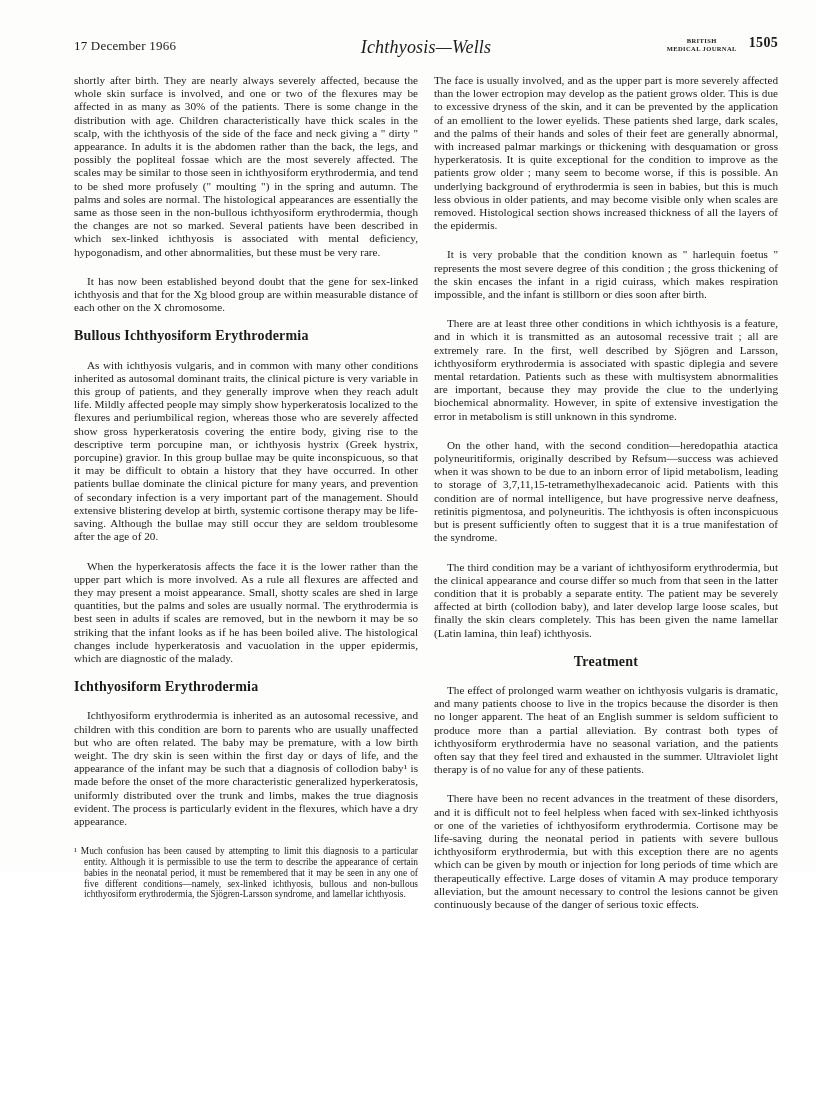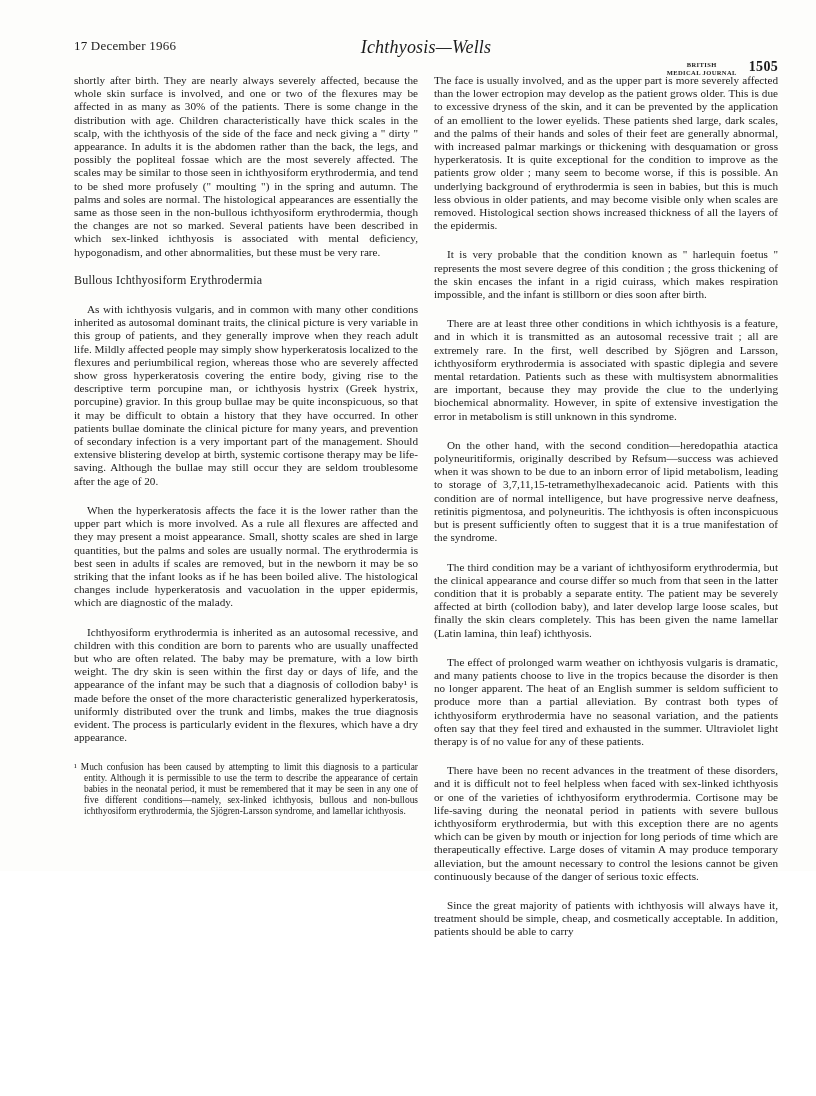--- a/index.html
+++ b/index.html
@@ -25,41 +25,41 @@
     position:absolute; left:0; top:4px;
     font-size:13px; letter-spacing:0.2px;
   }
   .head-title {
     position:absolute; left:50%; top:3px;
     transform:translateX(-50%);
     font-size:18px; font-style:italic; letter-spacing:0.2px;
   }
   .head-right {
     position:absolute; right:0; top:0;
-    display:flex; align-items:center; gap:12px;margin-top:24px;
+    display:flex; align-items:center; gap:12px;
   }
   .journal-name {
     display:flex; flex-direction:column; align-items:center;
     font-size:6.5px; line-height:7.5px; font-weight:bold;
     letter-spacing:0.4px; text-transform:uppercase; margin-top:3px;
   }
   .page-num { font-size:14px; font-weight:bold; letter-spacing:0.3px; }
 
   .columns { display:flex; gap:16px; }
   .col {
     flex:1 1 0;
     text-align:justify;
     font-size:11.2px;
     line-height:13.2px;
   }
   .para { text-indent:13px; margin-top:16px; }
   .para.cont { text-indent:0; }
   .col > :first-child { margin-top:0; }
   .heading {
-    font-size:12px; font-weight:normal;
+    font-size:14px; font-weight:bold;
     margin:15px 0 7px 0;
     text-align:left; text-indent:0;
     letter-spacing:0.2px;
   }
   .heading.centered { text-align:center; }
   .footnote {
     margin-top:18px;
     font-size:9.4px;
     line-height:10.8px;
     padding-left:10px;
@@ -81,33 +81,35 @@
         <span>Medical Journal</span>
       </span>
       <span class="page-num">1505</span>
     </span>
   </div>
 
   <div class="columns">
 
     <section class="col">
       <p class="para cont">shortly after birth. They are nearly always severely affected, because the whole skin surface is involved, and one or two of the flexures may be affected in as many as 30% of the patients. There is some change in the distribution with age. Children characteristically have thick scales in the scalp, with the ichthyosis of the side of the face and neck giving a " dirty " appearance. In adults it is the abdomen rather than the back, the legs, and possibly the popliteal fossae which are the most severely affected. The scales may be similar to those seen in ichthyosiform erythrodermia, and tend to be shed more profusely (" moulting ") in the spring and autumn. The palms and soles are normal. The histological appearances are essentially the same as those seen in the non-bullous ichthyosiform erythrodermia, though the changes are not so marked. Several patients have been described in which sex-linked ichthyosis is associated with mental deficiency, hypogonadism, and other abnormalities, but these must be very rare.</p>
+      <p class="para">It has now been established beyond doubt that the gene for sex-linked ichthyosis and that for the Xg blood group are within measurable distance of each other on the X chromosome.</p>
       <h3 class="heading">Bullous Ichthyosiform Erythrodermia</h3>
       <p class="para">As with ichthyosis vulgaris, and in common with many other conditions inherited as autosomal dominant traits, the clinical picture is very variable in this group of patients, and they generally improve when they reach adult life. Mildly affected people may simply show hyperkeratosis localized to the flexures and periumbilical region, whereas those who are severely affected show gross hyperkeratosis covering the entire body, giving rise to the descriptive term porcupine man, or ichthyosis hystrix (Greek hystrix, porcupine) gravior. In this group bullae may be quite inconspicuous, so that it may be difficult to obtain a history that they have occurred. In other patients bullae dominate the clinical picture for many years, and prevention of secondary infection is a very important part of the management. Should extensive blistering develop at birth, systemic cortisone therapy may be life-saving. Although the bullae may still occur they are seldom troublesome after the age of 20.</p>
       <p class="para">When the hyperkeratosis affects the face it is the lower rather than the upper part which is more involved. As a rule all flexures are affected and they may present a moist appearance. Small, shotty scales are shed in large quantities, but the palms and soles are usually normal. The erythrodermia is best seen in adults if scales are removed, but in the newborn it may be so striking that the infant looks as if he has been boiled alive. The histological changes include hyperkeratosis and vacuolation in the upper epidermis, which are diagnostic of the malady.</p>
+      <h3 class="heading">Ichthyosiform Erythrodermia</h3>
       <p class="para">Ichthyosiform erythrodermia is inherited as an autosomal recessive, and children with this condition are born to parents who are usually unaffected but who are often related. The baby may be premature, with a low birth weight. The dry skin is seen within the first day or days of life, and the appearance of the infant may be such that a diagnosis of collodion baby¹ is made before the onset of the more characteristic generalized hyperkeratosis, uniformly distributed over the trunk and limbs, makes the true diagnosis evident. The process is particularly evident in the flexures, which have a dry appearance.</p>
       <p class="footnote">¹ Much confusion has been caused by attempting to limit this diagnosis to a particular entity. Although it is permissible to use the term to describe the appearance of certain babies in the neonatal period, it must be remembered that it may be seen in any one of five different conditions—namely, sex-linked ichthyosis, bullous and non-bullous ichthyosiform erythrodermia, the Sjögren-Larsson syndrome, and lamellar ichthyosis.</p>
     </section>
 
     <section class="col">
       <p class="para cont">The face is usually involved, and as the upper part is more severely affected than the lower ectropion may develop as the patient grows older. This is due to excessive dryness of the skin, and it can be prevented by the application of an emollient to the lower eyelids. These patients shed large, dark scales, and the palms of their hands and soles of their feet are generally abnormal, with increased palmar markings or thickening with desquamation or gross hyperkeratosis. It is quite exceptional for the condition to improve as the patients grow older ; many seem to become worse, if this is possible. An underlying background of erythrodermia is seen in babies, but this is much less obvious in older patients, and may become visible only when scales are removed. Histological section shows increased thickness of all the layers of the epidermis.</p>
       <p class="para">It is very probable that the condition known as " harlequin foetus " represents the most severe degree of this condition ; the gross thickening of the skin encases the infant in a rigid cuirass, which makes respiration impossible, and the infant is stillborn or dies soon after birth.</p>
       <p class="para">There are at least three other conditions in which ichthyosis is a feature, and in which it is transmitted as an autosomal recessive trait ; all are extremely rare. In the first, well described by Sjögren and Larsson, ichthyosiform erythrodermia is associated with spastic diplegia and severe mental retardation. Patients such as these with multisystem abnormalities are important, because they may provide the clue to the underlying biochemical abnormality. However, in spite of extensive investigation the error in metabolism is still unknown in this syndrome.</p>
       <p class="para">On the other hand, with the second condition—heredopathia atactica polyneuritiformis, originally described by Refsum—success was achieved when it was shown to be due to an inborn error of lipid metabolism, leading to storage of 3,7,11,15-tetramethylhexadecanoic acid. Patients with this condition are of normal intelligence, but have progressive nerve deafness, retinitis pigmentosa, and polyneuritis. The ichthyosis is often inconspicuous but is present sufficiently often to suggest that it is a true manifestation of the syndrome.</p>
       <p class="para">The third condition may be a variant of ichthyosiform erythrodermia, but the clinical appearance and course differ so much from that seen in the latter condition that it is probably a separate entity. The patient may be severely affected at birth (collodion baby), and later develop large loose scales, but finally the skin clears completely. This has been given the name lamellar (Latin lamina, thin leaf) ichthyosis.</p>
+      <h3 class="heading centered">Treatment</h3>
       <p class="para">The effect of prolonged warm weather on ichthyosis vulgaris is dramatic, and many patients choose to live in the tropics because the disorder is then no longer apparent. The heat of an English summer is seldom sufficient to produce more than a partial alleviation. By contrast both types of ichthyosiform erythrodermia have no seasonal variation, and the patients often say that they feel tired and exhausted in the summer. Ultraviolet light therapy is of no value for any of these patients.</p>
       <p class="para">There have been no recent advances in the treatment of these disorders, and it is difficult not to feel helpless when faced with sex-linked ichthyosis or one of the varieties of ichthyosiform erythrodermia. Cortisone may be life-saving during the neonatal period in patients with severe bullous ichthyosiform erythrodermia, but with this exception there are no agents which can be given by mouth or injection for long periods of time which are therapeutically effective. Large doses of vitamin A may produce temporary alleviation, but the amount necessary to control the lesions cannot be given continuously because of the danger of serious toxic effects.</p>
-      <p class="para">Since the great majority of patients with ichthyosis will always have it, treatment should be simple, cheap, and cosmetically acceptable. In addition, patients should be able to carry</p>
     </section>
 
   </div>
 
 </div>
 
 </body></html>

